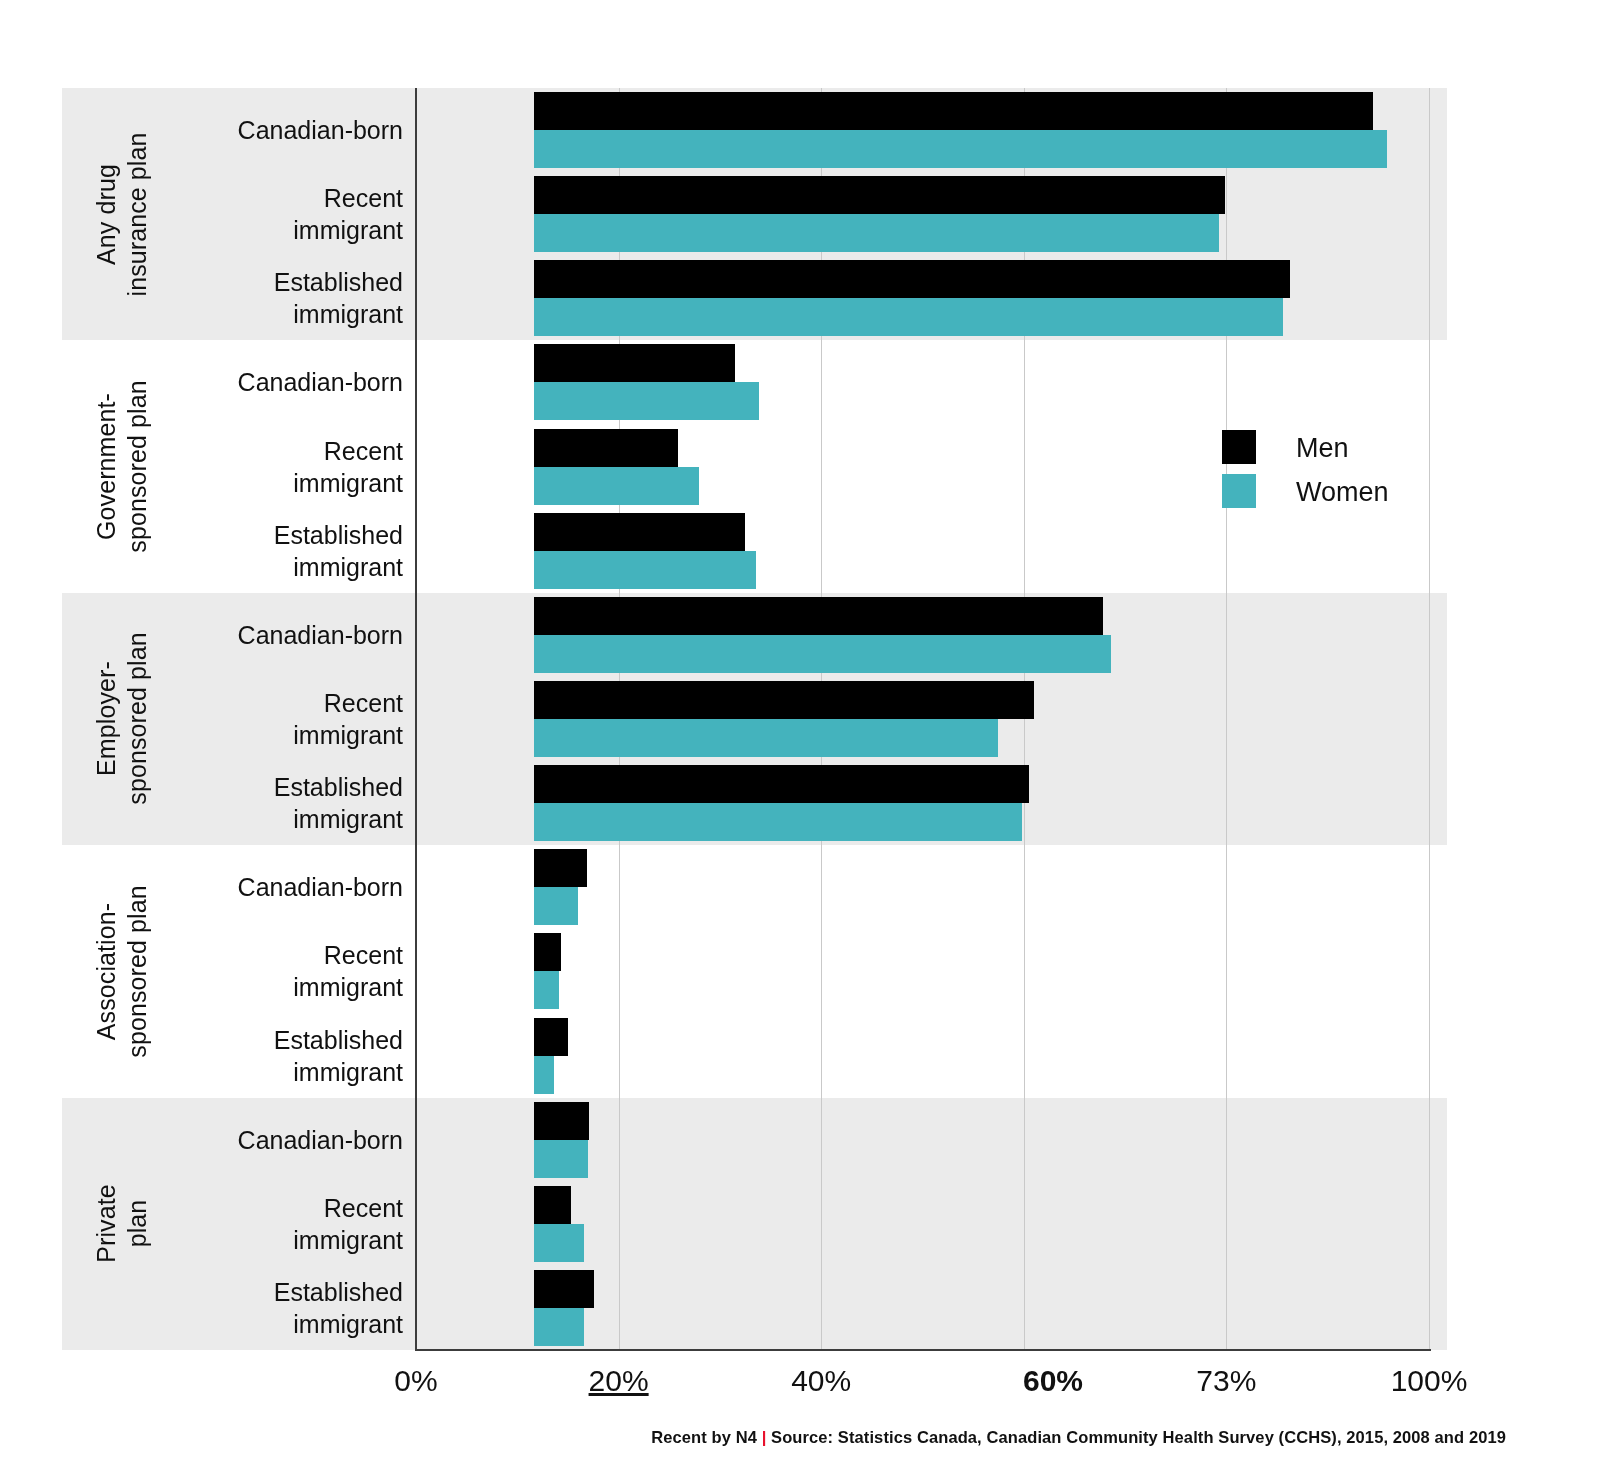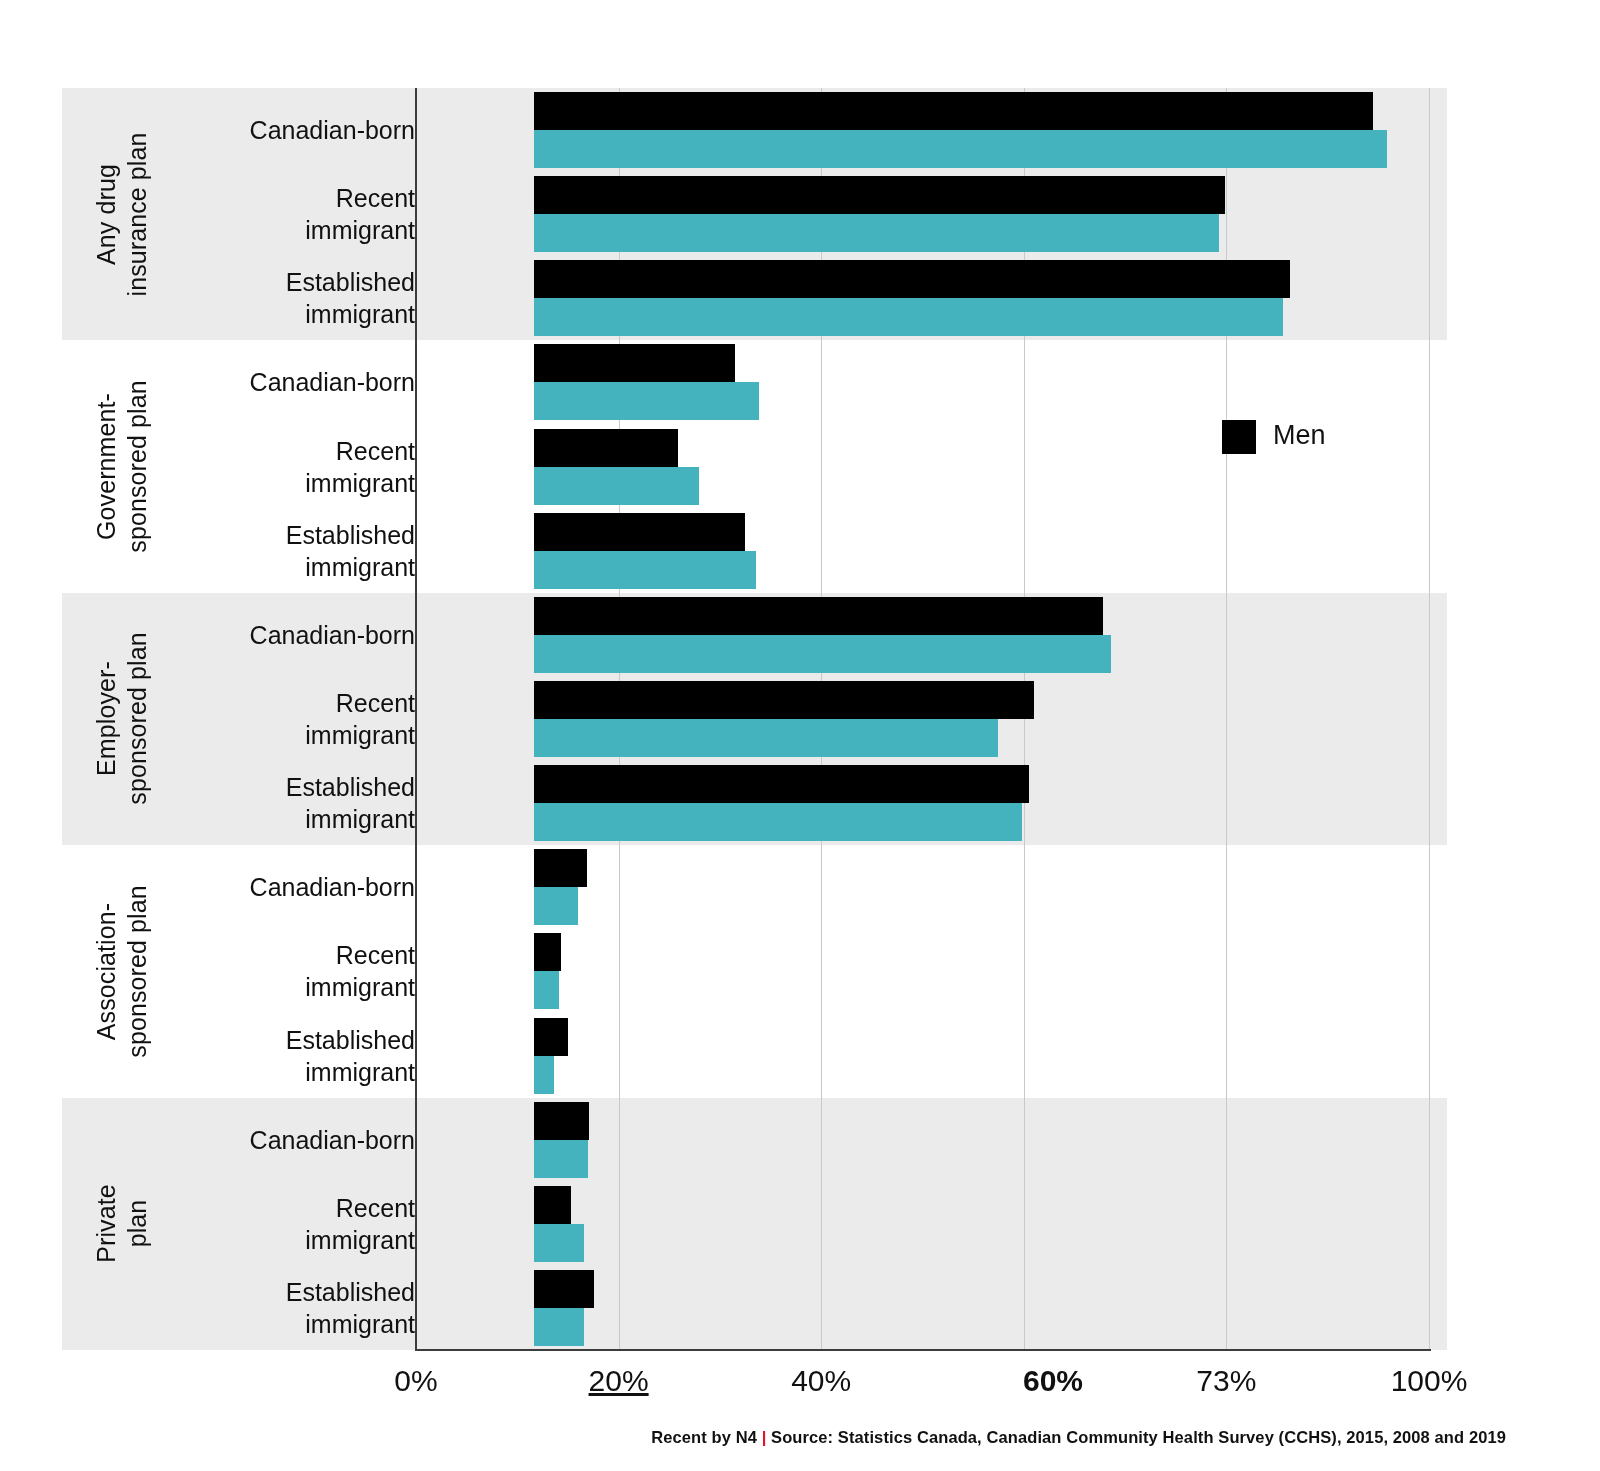--- a/index.html
+++ b/index.html
@@ -89,42 +89,44 @@
     top: 0;
     width: 235px;
     height: 100%;
     display: flex;
     flex-direction: column;
     align-items: flex-end;
     justify-content: center;
     text-align: right;
     font-size: 25px;
     line-height: 1.28;
+    padding-right: 12px;
     white-space: pre-line;
   }
 
   .bar {
     position: absolute;
     left: 354px; 
     height: 38px;
   }
   .bar.men   { background: #000000; }
   .bar.women { background: #44b3bd; }
 
   
   #legend {
     position: absolute;
     left: 1222px;
     top: 420px;
     width: 230px;
   }
   .legend-row {
     display: flex;
-    align-items: flex-start;
+    align-items: flex-end;
     height: 44px;
+    gap: 23px;
   }
   .legend-swatch {
     width: 34px;
     height: 34px;
     flex: 0 0 34px;
   }
   .legend-swatch.men   { background: #000000; }
   .legend-swatch.women { background: #44b3bd; }
   .legend-text {
     margin-left: 17px;
@@ -285,20 +287,24 @@
     </div>
 
   <div class="axis-line"></div>
   <div class="axis-bottom"></div>
 
   <div id="legend">
     <div class="legend-row">
       <span class="legend-swatch men"></span>
       <span class="legend-text">Men</span>
     </div>
+    <div class="legend-row">
+      <span class="legend-swatch women"></span>
+      <span class="legend-text">Women</span>
+    </div>
   </div>
 
   <div id="footer">
     <span>Recent by N4</span>
     <span class="sep">|</span>
     <span>Source: Statistics Canada, Canadian Community Health Survey (CCHS), 2015, 2008 and 2019</span>
   </div>
 
 <div class="tick" style="left: 416px;">0%</div>
     <div class="tick" style="left: 618.6px; text-decoration: underline;">20%</div>

